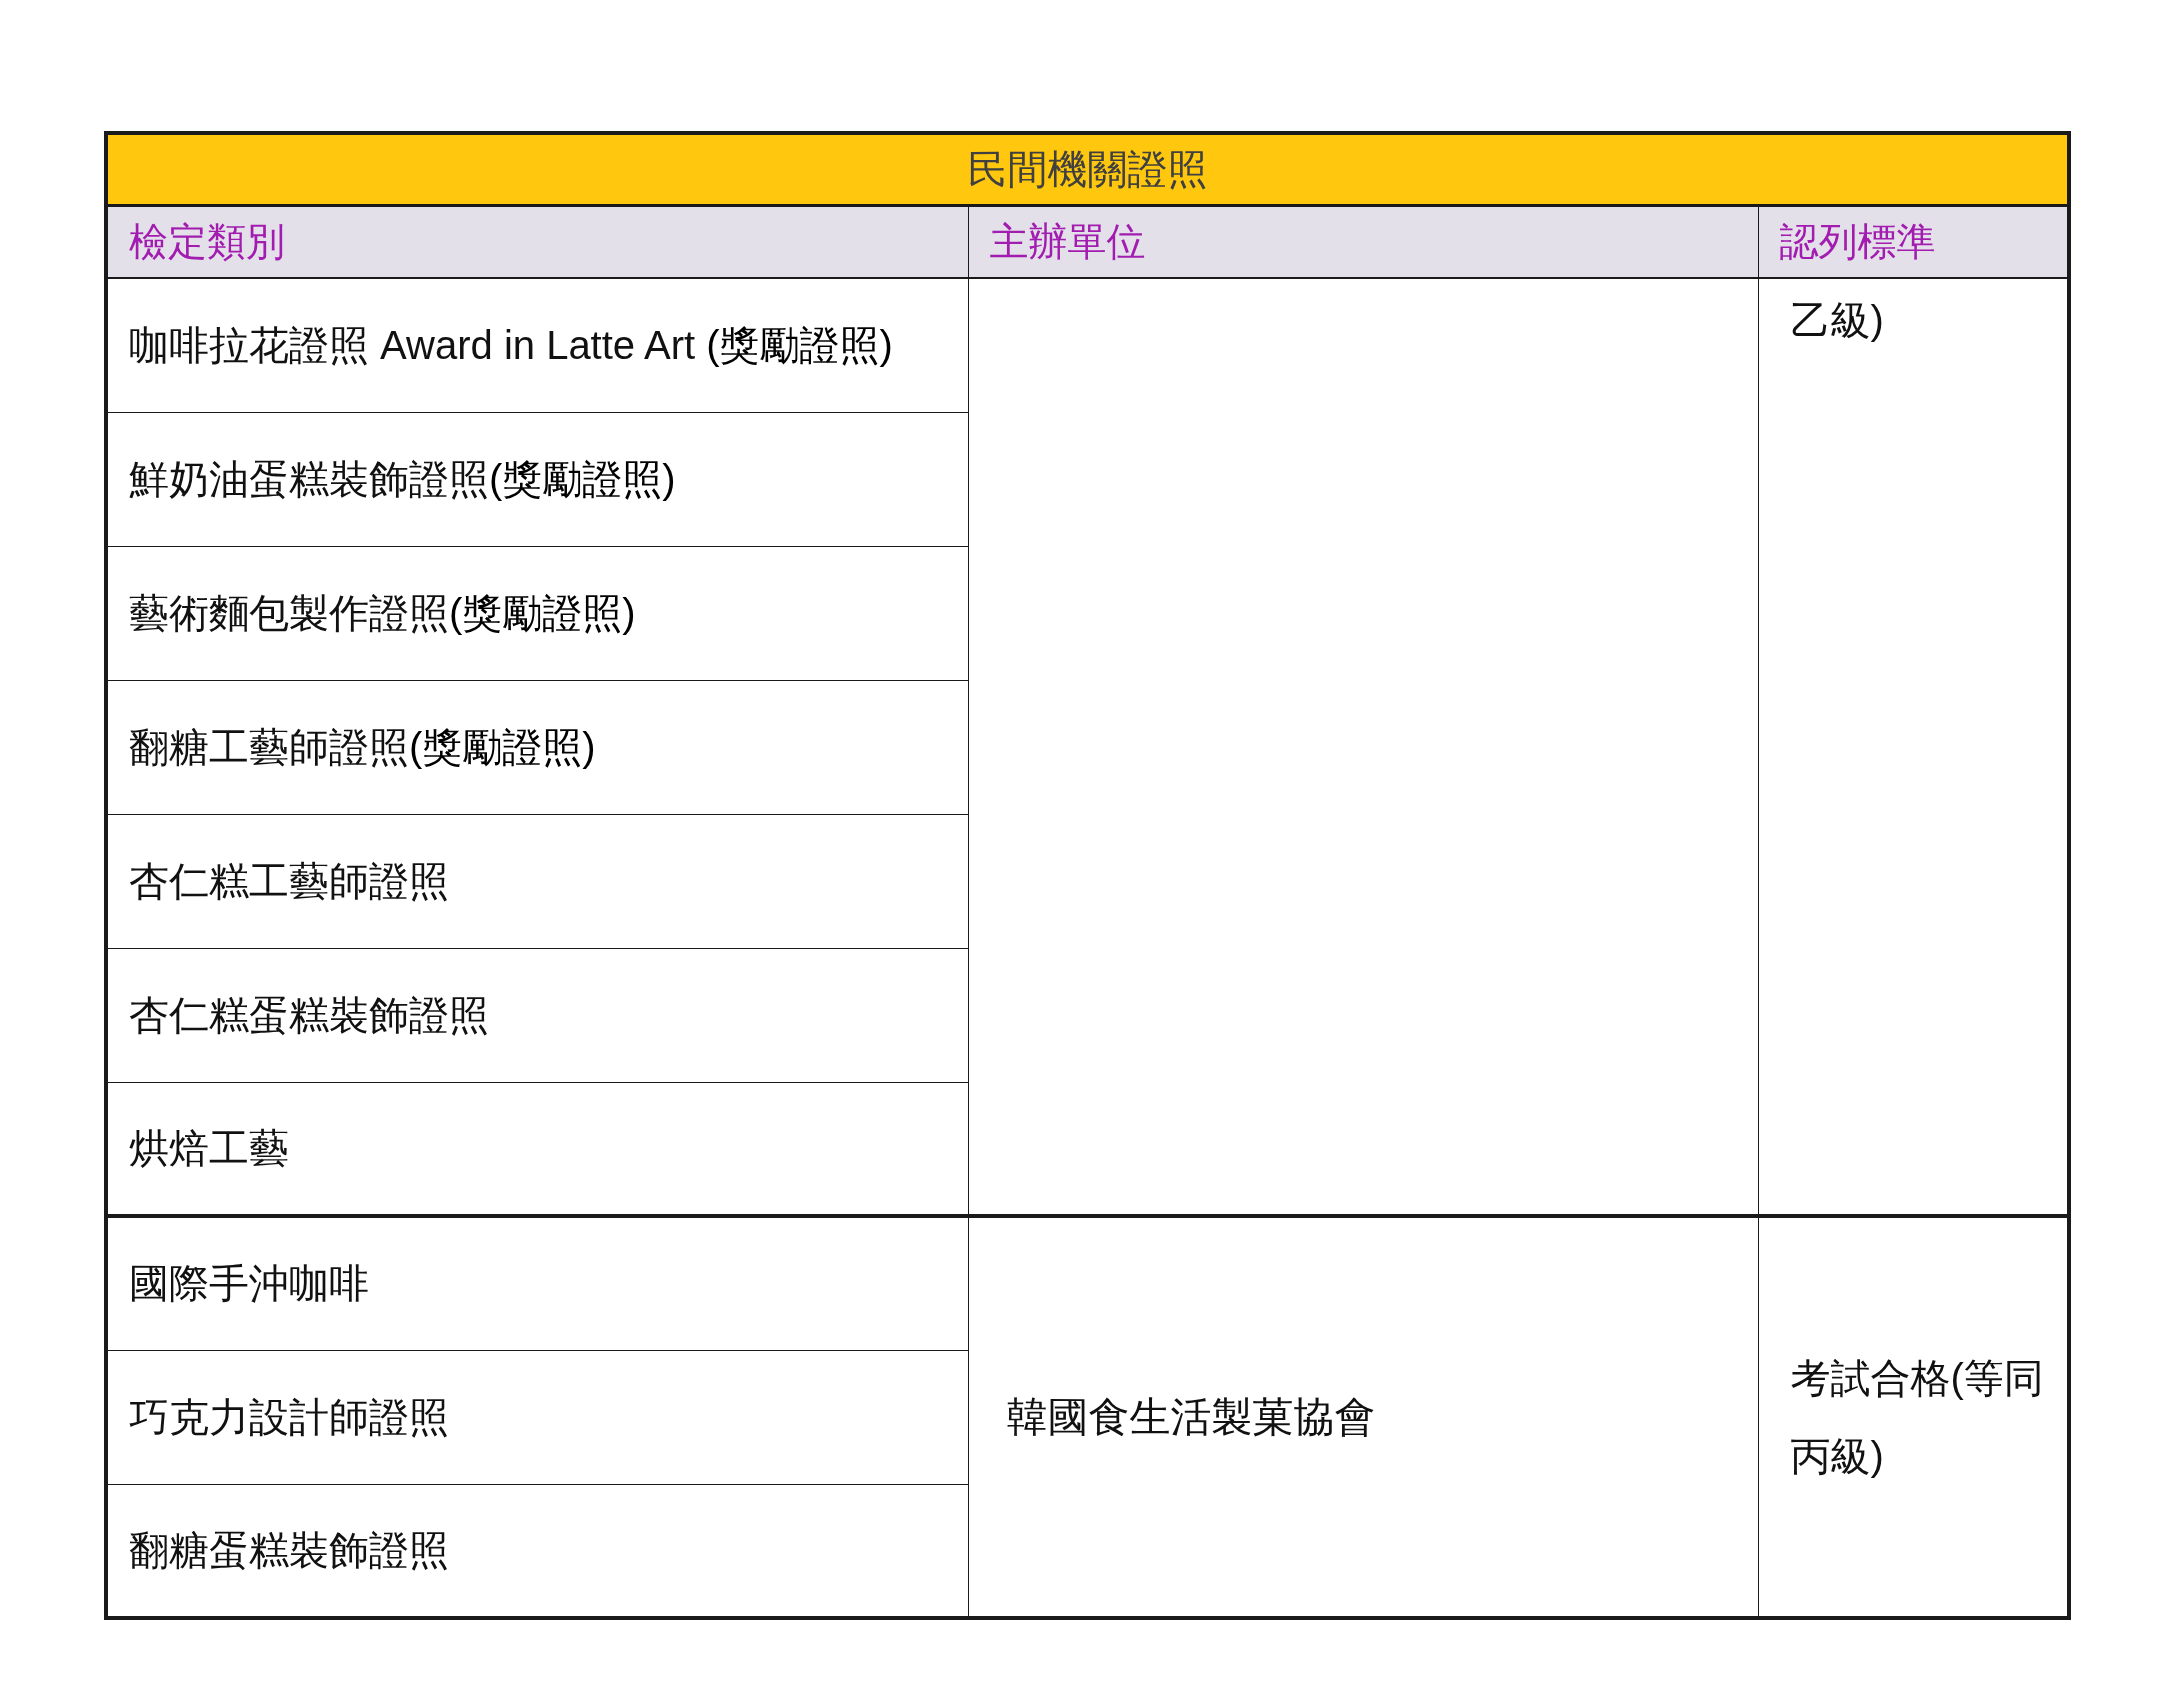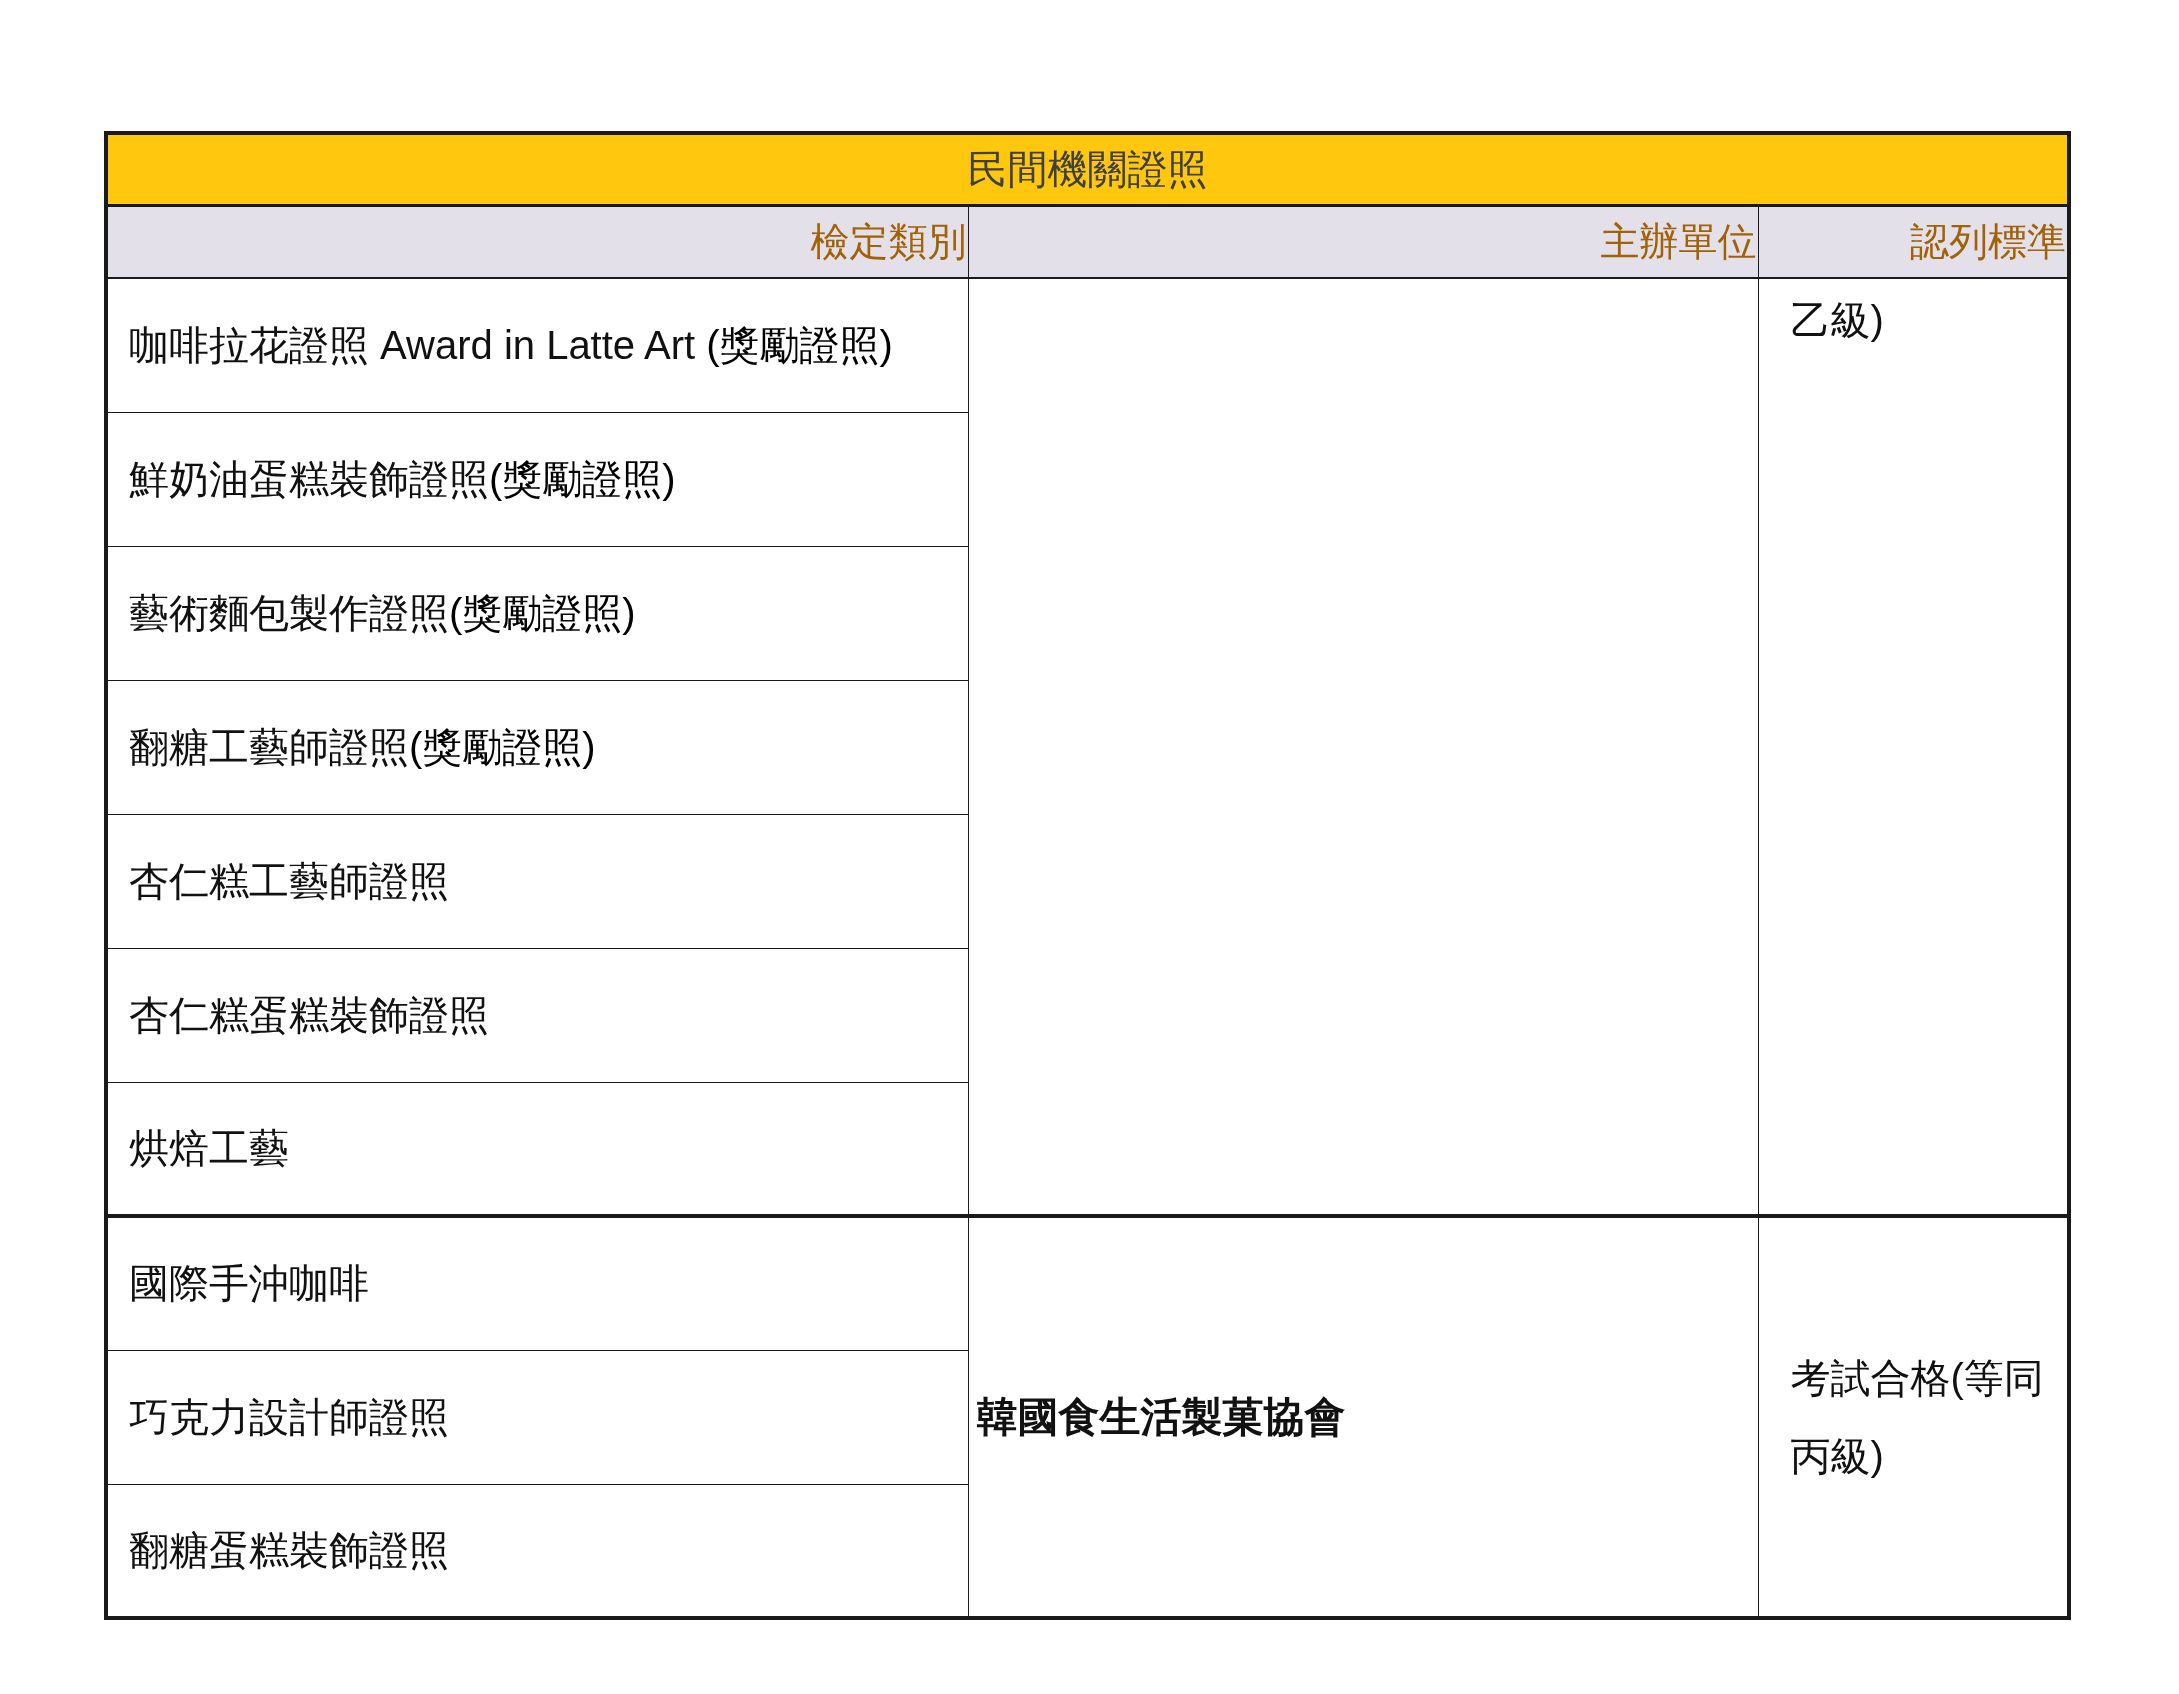--- a/index.html
+++ b/index.html
@@ -38,45 +38,43 @@
     vertical-align: middle;
     color: #404040;
     font-size: 40px;
   }
 
   tr.head-row { height: 73px; }
   td.head-cell {
     background: #E3E0EA;
     border-bottom: 2.6px solid #1a1a1a;
     vertical-align: middle;
-    color: #a16207;
+    color: #a21caf;
     padding-left: 21px;
     font-size: 39px;
-    text-align: right;
   }
   td.head-cell + td.head-cell { border-left: 1.8px solid #1a1a1a; }
 
   tr.item-row { height: 134px; }
   td.item-cell {
     vertical-align: middle;
     padding-left: 21px;
     padding-right: 8.8px;
     border-top: 1.8px solid #1a1a1a;
     border-right: 1.8px solid #1a1a1a;
     background: #ffffff;
   }
   tr.first-of-group td.item-cell { border-top: none; }
   tr.group-start td { border-top: 4.4px solid #1a1a1a !important; }
 
   td.org-cell {
     vertical-align: middle;
-    padding-left: 8px;
+    padding-left: 38px;
     padding-right: 10.6px;
     background: #ffffff;
-    font-weight: bold;
   }
   td.org-cell.serif {
     font-family: "Liberation Serif", "DejaVu Serif", serif;
     font-size: 41px;
   }
   td.std-cell {
     border-left: 1.8px solid #1a1a1a;
     padding-left: 32px;
     padding-right: 14px;
     background: #ffffff;

